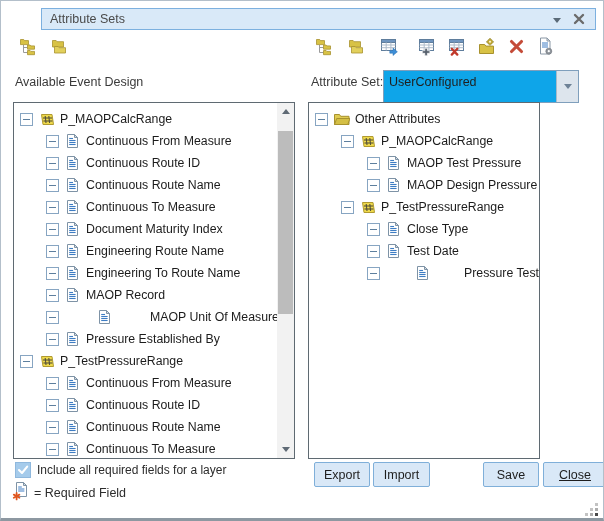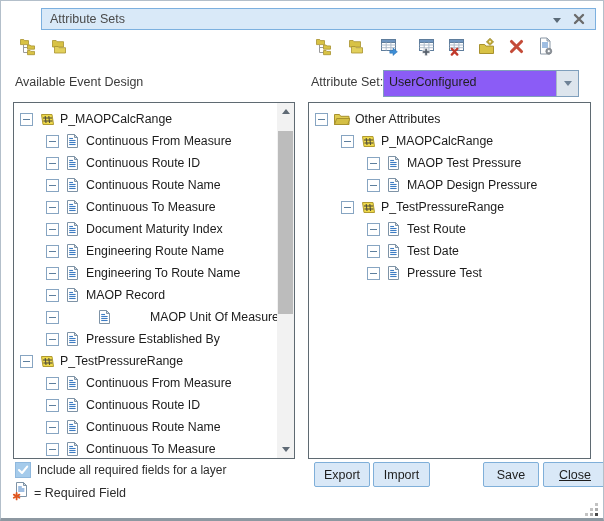--- a/index.html
+++ b/index.html
@@ -9,29 +9,29 @@
   .titlebar{position:absolute;left:7px;top:7px;right:7px;height:22px;background:#d9e9f8;
             border:1px solid #7cb0df;box-sizing:border-box;margin-left:33px;}
   .title-text{position:absolute;left:8px;top:3px;font-size:12.5px;color:#4a4a4a;}
   .tb-menu{position:absolute;right:34px;top:9px;width:0;height:0;
            border-left:4px solid transparent;border-right:4px solid transparent;border-top:5px solid #5a6a78;}
   .tb-close{position:absolute;right:9px;top:3px;width:14px;height:14px;}
   
   .tb-icon{position:absolute;top:36px;width:20px;height:20px;}
   
   .panel-label{position:absolute;top:74px;font-size:12.5px;color:#3a3a3a;white-space:nowrap;}
-  .dropdown{position:absolute;left:382px;top:69px;width:196px;height:27px;border:1px solid #7f9fbc;
-            background:#8b5cf6;box-sizing:border-box;display:flex;}
+  .dropdown{position:absolute;left:382px;top:69px;width:196px;height:33px;border:1px solid #7f9fbc;
+            background:#0ea5e9;box-sizing:border-box;display:flex;}
   .dropdown-value{flex:1;font-size:12.5px;color:#1f1f1f;padding:4px 0 0 5px;white-space:nowrap;overflow:hidden;}
   .dropdown-btn{width:21px;background:#dde5ed;border-left:1px solid #a9bac8;display:flex;align-items:center;justify-content:center;}
   .dropdown-arrow{width:0;height:0;border-left:4px solid transparent;border-right:4px solid transparent;border-top:5px solid #6e8296;}
   
   .tree-panel{position:absolute;top:101px;background:#fff;border:1px solid #5f6a72;box-sizing:border-box;overflow:hidden;}
   #left-panel{left:12px;width:282px;height:357px;}
-  #right-panel{left:307px;width:283px;height:357px;}
+  #right-panel{left:307px;width:232px;height:357px;}
   .tree-body{position:absolute;left:0;top:0;right:0;bottom:0;padding-top:5px;overflow:hidden;}
   #left-panel .tree-body{right:17px;}
   .tree-row{display:flex;align-items:center;height:22px;}
   .expander{flex:none;width:11px;height:11px;background:#fff;border:1px solid #87a5c2;position:relative;margin-right:5px;box-sizing:content-box;}
   .expander::after{content:"";position:absolute;left:2px;top:5px;width:7px;height:1px;background:#5d7f9e;}
   .node-icon{flex:none;width:17px;height:16px;margin-right:5px;display:flex;align-items:center;justify-content:center;}
   .tree-label{font-size:12.3px;color:#1c1c1c;white-space:nowrap;}
   
   .vscroll{position:absolute;top:0;right:0;width:17px;height:100%;background:#f2f2f2;}
   .scroll-btn{position:absolute;left:0;width:17px;height:17px;display:flex;align-items:center;justify-content:center;}
@@ -524,39 +524,39 @@
               <path d="M2.5 1.5 h7 l3 3 v10 h-10 z" fill="#fff" stroke="#7e93a6"></path>
               <path d="M9.5 1.5 v3 h3 z" fill="#d7dde3" stroke="#7e93a6"></path>
               <g stroke="#3e7dc4" stroke-width="1.1">
                 <line x1="4.2" y1="5.5" x2="8" y2="5.5"></line>
                 <line x1="4.2" y1="7.5" x2="10.6" y2="7.5"></line>
                 <line x1="4.2" y1="9.5" x2="10.6" y2="9.5"></line>
                 <line x1="4.2" y1="11.5" x2="10.6" y2="11.5"></line>
               </g>
             </svg>
           </span>
-          <span class="tree-label">Test Route</span>
+          <span class="tree-label">Close Type</span>
         </div>
         <div class="tree-row" style="padding-left: 58px;">
           <span class="expander"></span>
           <span class="node-icon">
             <svg width="15" height="16" viewBox="0 0 15 16">
               <path d="M2.5 1.5 h7 l3 3 v10 h-10 z" fill="#fff" stroke="#7e93a6"></path>
               <path d="M9.5 1.5 v3 h3 z" fill="#d7dde3" stroke="#7e93a6"></path>
               <g stroke="#3e7dc4" stroke-width="1.1">
                 <line x1="4.2" y1="5.5" x2="8" y2="5.5"></line>
                 <line x1="4.2" y1="7.5" x2="10.6" y2="7.5"></line>
                 <line x1="4.2" y1="9.5" x2="10.6" y2="9.5"></line>
                 <line x1="4.2" y1="11.5" x2="10.6" y2="11.5"></line>
               </g>
             </svg>
           </span>
           <span class="tree-label">Test Date</span>
         </div>
-        <div class="tree-row" style="padding-left: 58px;">
+        <div class="tree-row" style="padding-left: 58px; justify-content: space-between;">
           <span class="expander"></span>
           <span class="node-icon">
             <svg width="15" height="16" viewBox="0 0 15 16">
               <path d="M2.5 1.5 h7 l3 3 v10 h-10 z" fill="#fff" stroke="#7e93a6"></path>
               <path d="M9.5 1.5 v3 h3 z" fill="#d7dde3" stroke="#7e93a6"></path>
               <g stroke="#3e7dc4" stroke-width="1.1">
                 <line x1="4.2" y1="5.5" x2="8" y2="5.5"></line>
                 <line x1="4.2" y1="7.5" x2="10.6" y2="7.5"></line>
                 <line x1="4.2" y1="9.5" x2="10.6" y2="9.5"></line>
                 <line x1="4.2" y1="11.5" x2="10.6" y2="11.5"></line>

